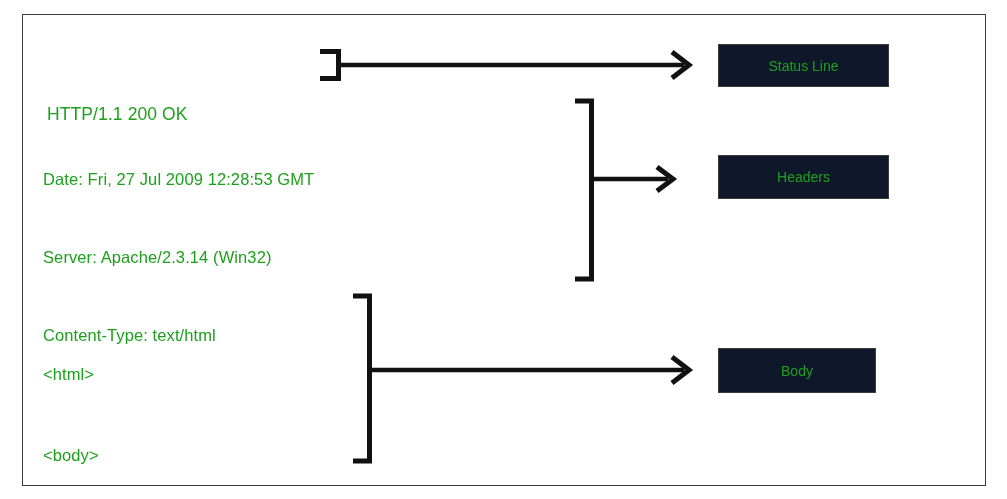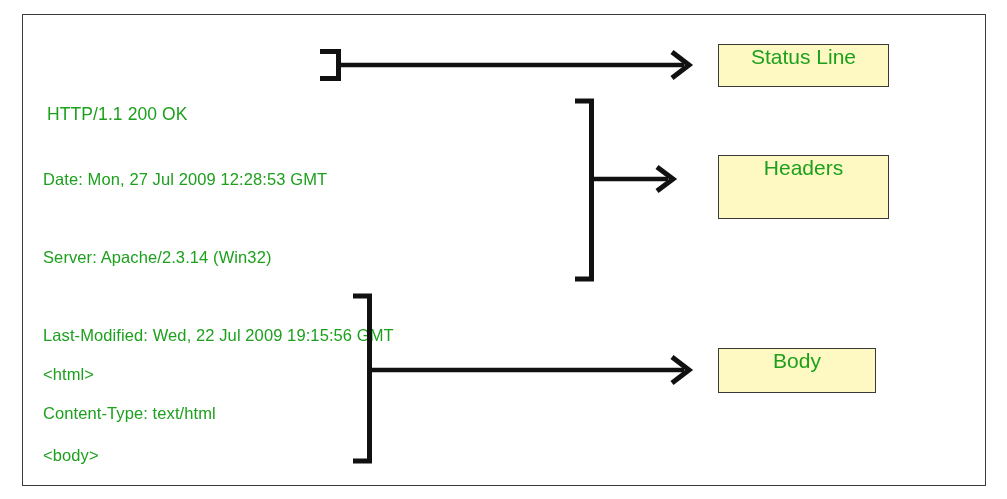--- a/index.html
+++ b/index.html
@@ -54,39 +54,39 @@
     font-size: 16.5px;
     line-height: 27px;
   }
   .msg-line {
     display: block;
   }
   
   .label-box {
     position: absolute;
     border: 1.5px solid #3a3a3a;
-    background: #fef9c3;
+    background: #0f172a;
     box-sizing: border-box;
     color: #1da01d;
     display: flex;
-    align-items: flex-start;
+    align-items: center;
     justify-content: center;
-    font-size: 21px;
+    font-size: 14px;
   }
   #box-status-line {
     left: 718px;
     top: 44px;
     width: 171px;
     height: 43px;
   }
   #box-headers {
     left: 718px;
     top: 155px;
     width: 171px;
-    height: 64px;
+    height: 44px;
   }
   #box-body {
     left: 718px;
     top: 348px;
     width: 158px;
     height: 45px;
   }
   
   #connectors {
     position: absolute;
@@ -102,23 +102,22 @@
 
 <div id="canvas">
 
   <div id="outer-frame"></div>
 
   <div class="msg-block" id="status-line-text">
     <span class="msg-line">HTTP/1.1 200 OK</span>
   </div>
 
   <div class="msg-block" id="headers-text">
-    <span class="msg-line">Date: Mon, 27 Jul 2009 12:28:53 GMT</span>
+    <span class="msg-line">Date: Fri, 27 Jul 2009 12:28:53 GMT</span>
     <span class="msg-line">Server: Apache/2.3.14 (Win32)</span>
-    <span class="msg-line">Last-Modified: Wed, 22 Jul 2009 19:15:56 GMT</span>
     <span class="msg-line">Content-Type: text/html</span>
     
   </div>
 
   <div class="msg-block" id="body-text">
     <span class="msg-line">&lt;html&gt;</span>
     <span class="msg-line">&lt;body&gt;</span>
     
     
     

